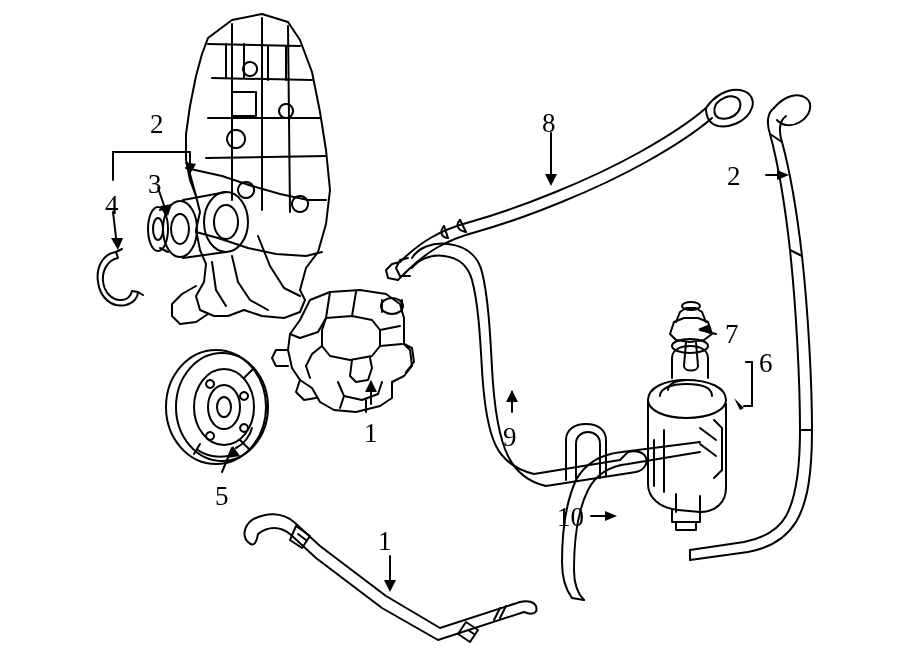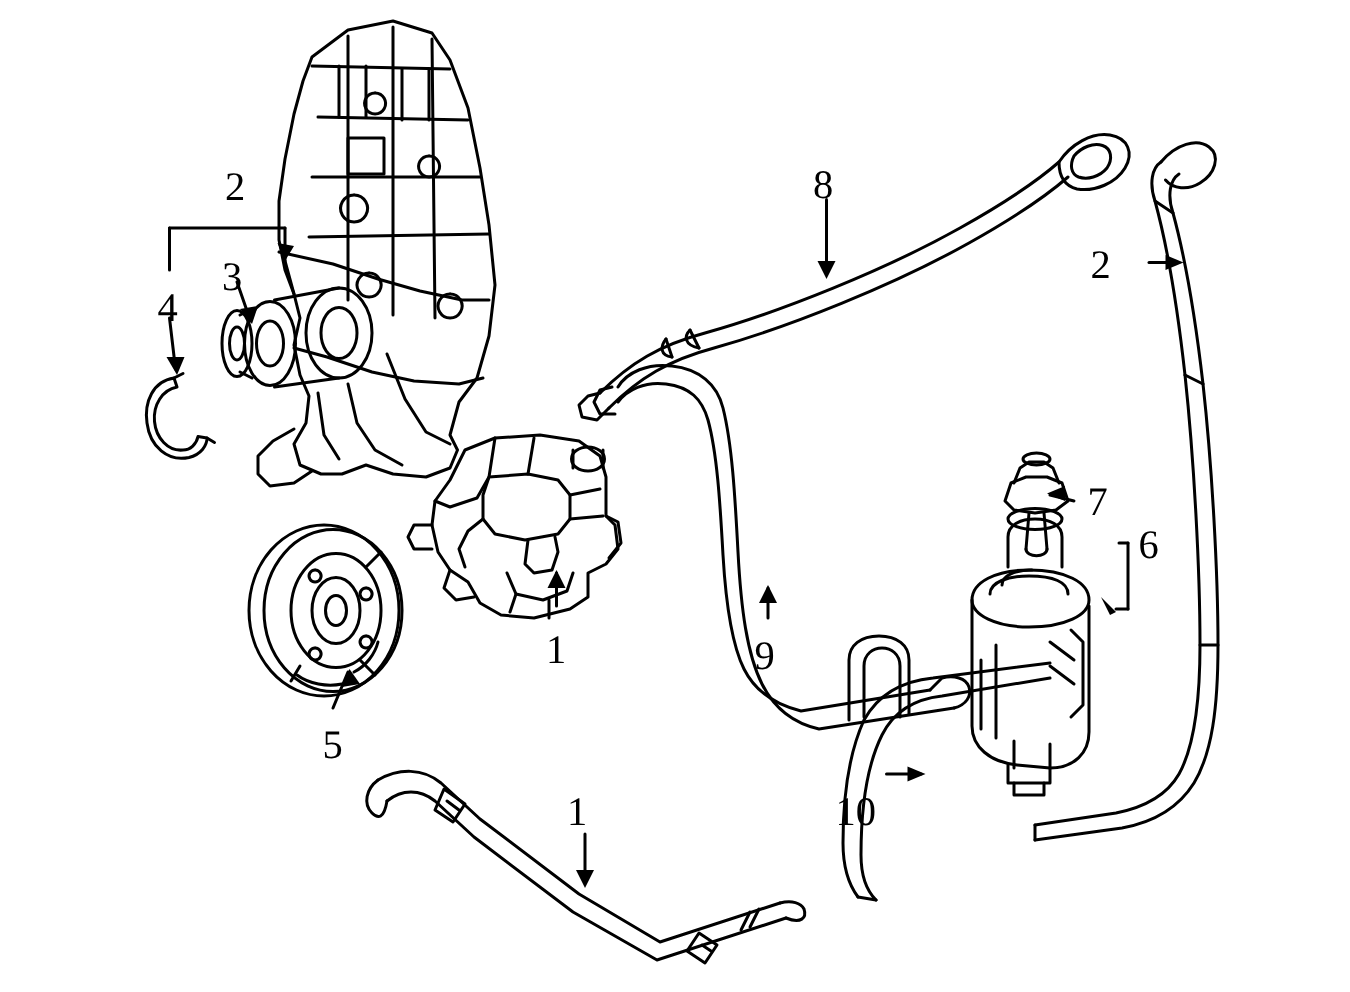--- a/index.html
+++ b/index.html
@@ -259,17 +259,17 @@
 
   <div class="callout" style="left:364px; top:420px;">1</div>
   <div class="callout" style="left:150px; top:111px;">2</div>
   <div class="callout" style="left:148px; top:171px;">3</div>
   <div class="callout" style="left:105px; top:192px;">4</div>
   <div class="callout" style="left:215px; top:483px;">5</div>
   <div class="callout" style="left:759px; top:350px;">6</div>
   <div class="callout" style="left:725px; top:321px;">7</div>
   <div class="callout" style="left:542px; top:110px;">8</div>
   <div class="callout" style="left:503px; top:424px;">9</div>
-  <div class="callout" style="left:557px; top:528px;">10</div>
+  <div class="callout" style="left:557px; top:504px;">10</div>
   <div class="callout" style="left:727px; top:163px;">2</div>
   <div class="callout" style="left:378px; top:528px;">1</div>
 
 </div>
 
 </body></html>

